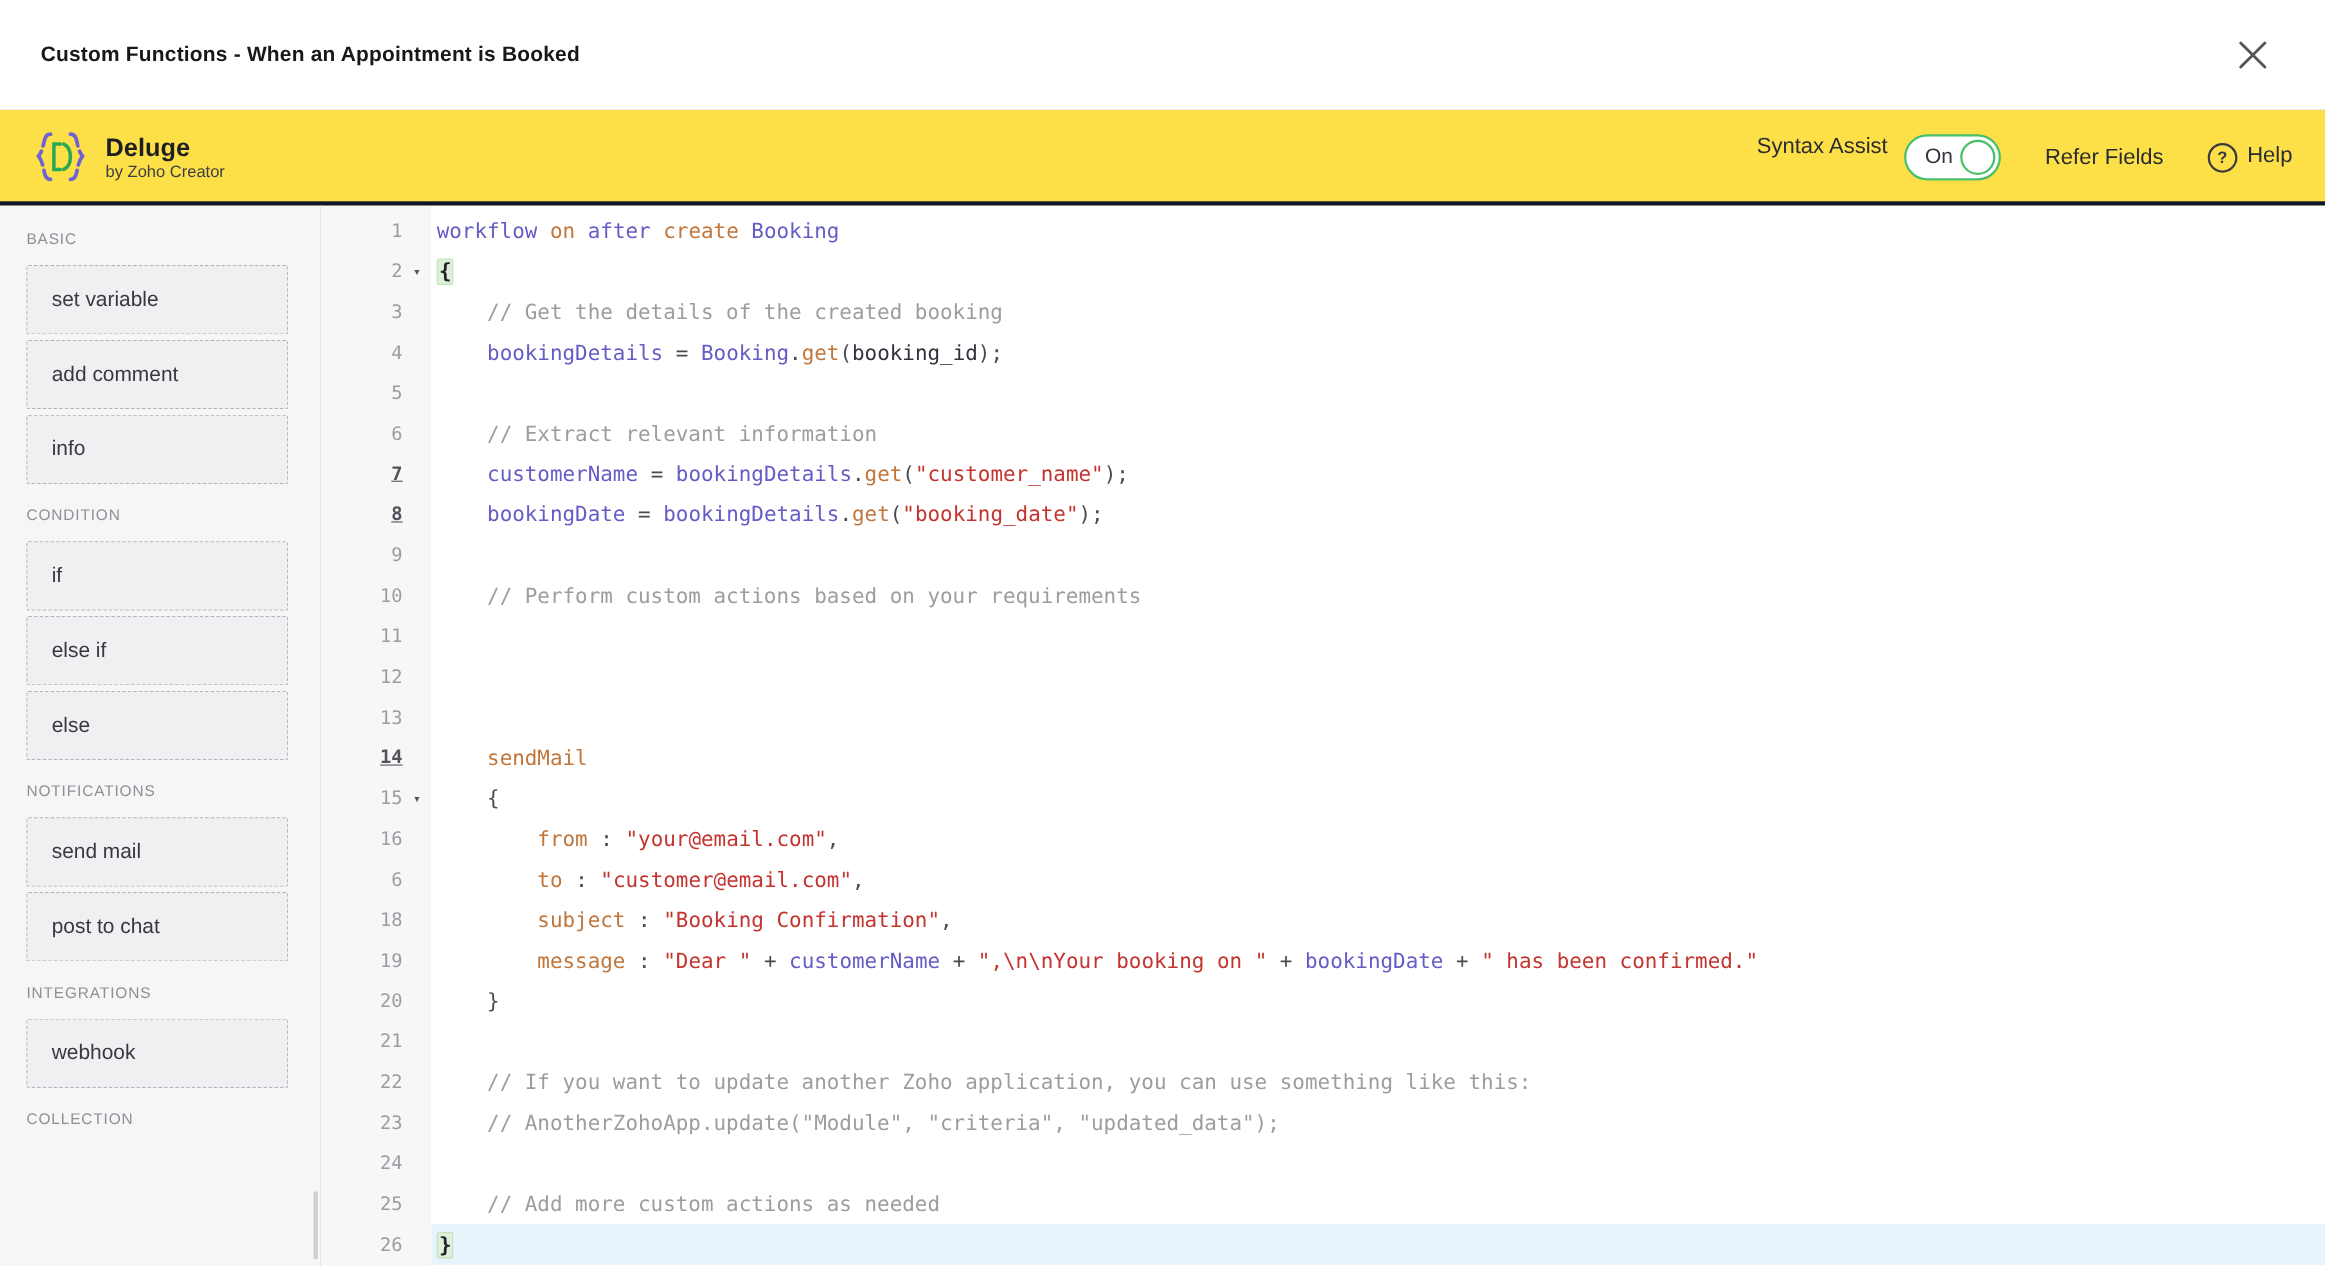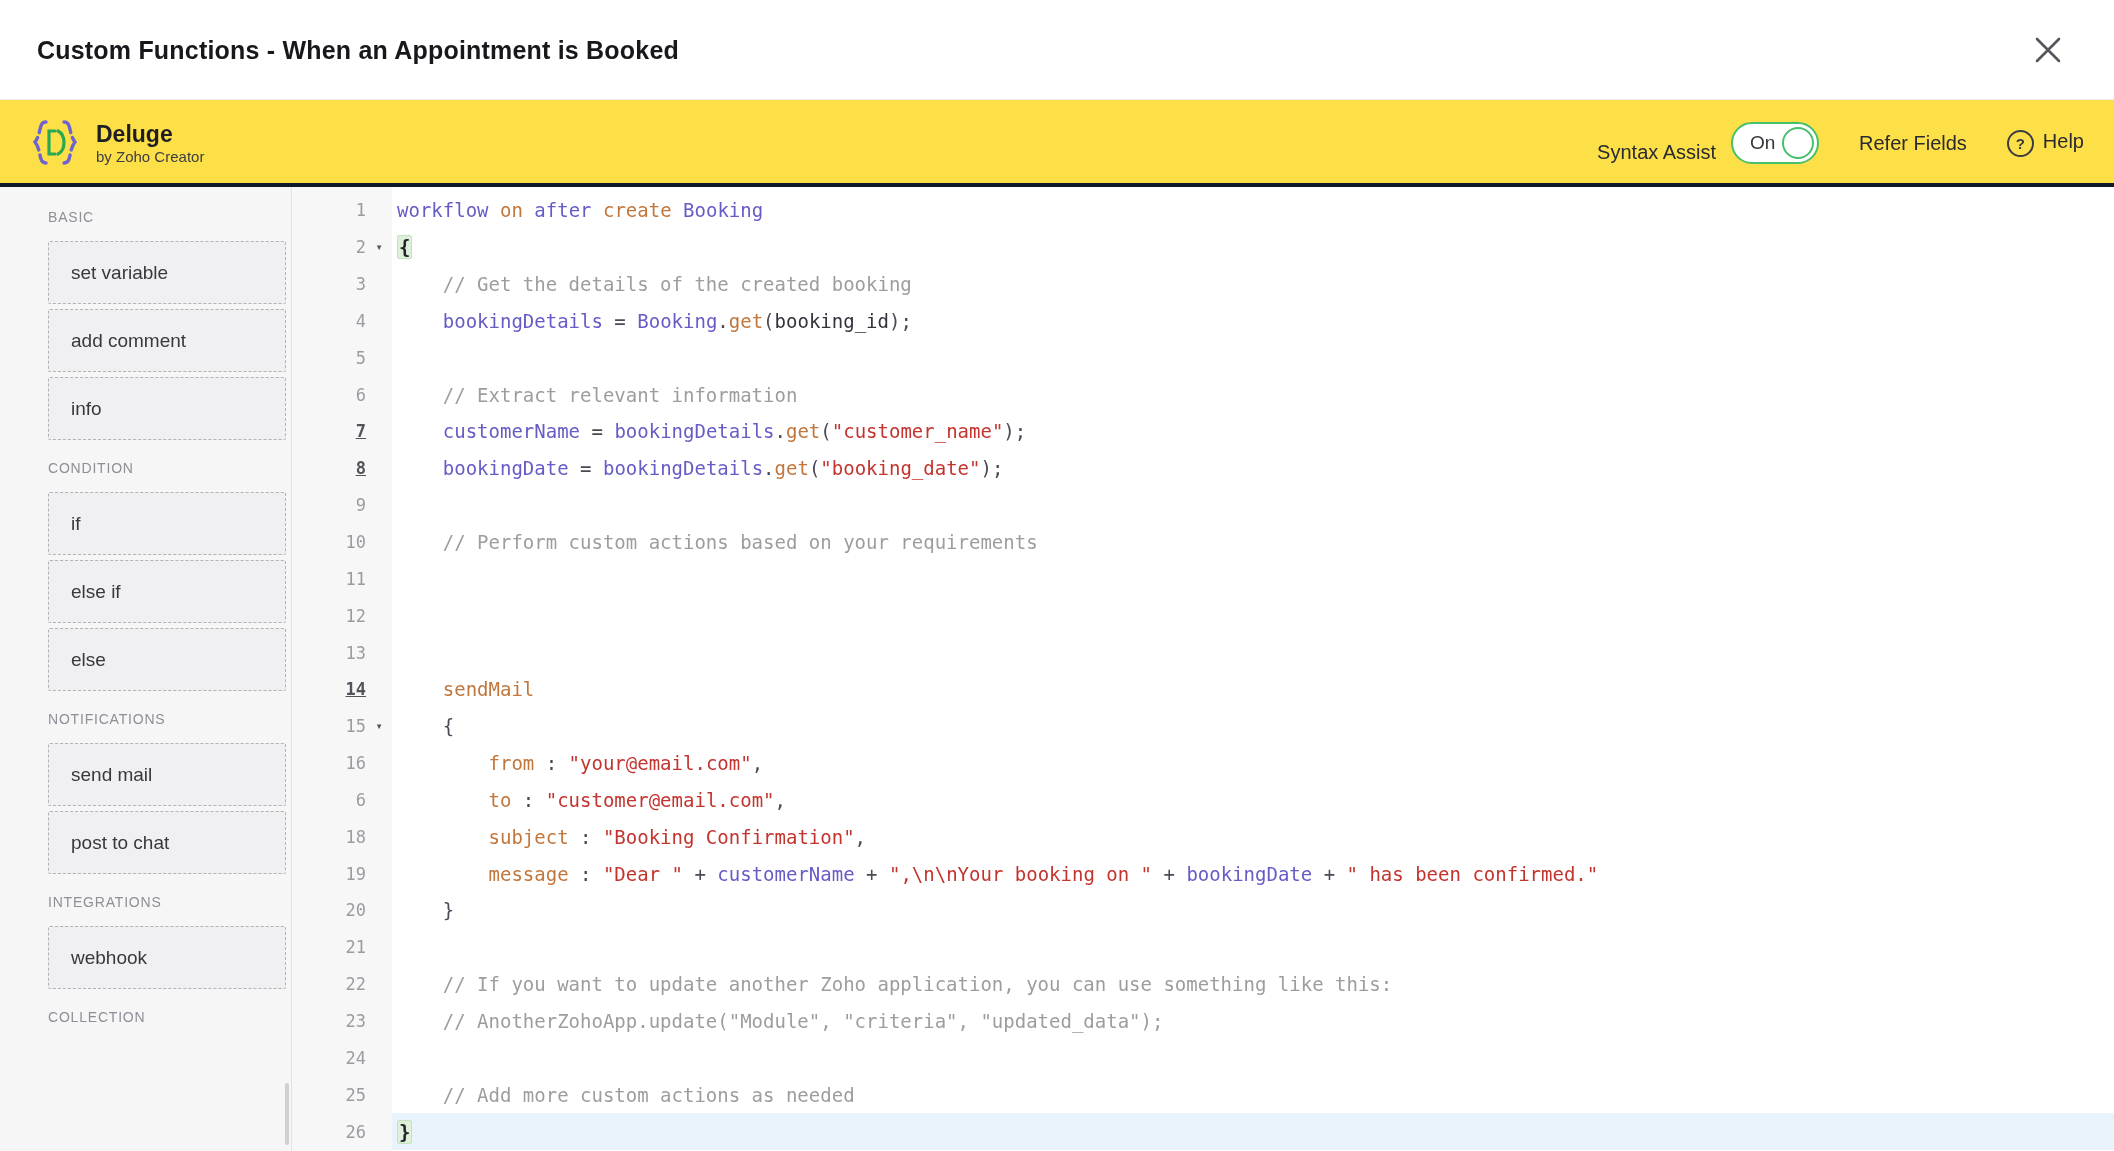--- a/index.html
+++ b/index.html
@@ -4,56 +4,56 @@
 <style>
   * { margin:0; padding:0; box-sizing:border-box; }
   html,body { width:2114px; height:1151px; overflow:hidden; background:#fff;
               font-family:"Liberation Sans", sans-serif; }
 
   
   .titlebar { position:absolute; left:0; top:0; width:2114px; height:100px;
               background:#ffffff; border-bottom:1px solid #ececee; }
   .titlebar .title { position:absolute; left:37px; top:0; height:100px;
                      display:flex; align-items:center;
-                     font-size:25px; font-weight:700; color:#17171c; letter-spacing:.2px; }
+                     font-size:19px; font-weight:700; color:#17171c; letter-spacing:.2px; }
   .close-btn { position:absolute; right:42px; top:26px; width:48px; height:48px;
                display:flex; align-items:center; justify-content:center; cursor:pointer; }
   .close-btn svg { display:block; }
 
   
   .header { position:absolute; left:0; top:100px; width:2114px; height:87px;
             background:#fde047; border-bottom:4px solid #0f172a; }
   .brand { position:absolute; left:30px; top:17px; display:flex; align-items:center; }
   .brand .logo { width:50px; height:52px; margin-right:16px; }
   .brand .nm  { font-size:23px; font-weight:700; color:#1e1e25; line-height:26px; }
   .brand .sub { font-size:15px; font-weight:400; color:#3d3d45; line-height:19px; }
   .header-right { position:absolute; right:30px; top:0; height:86px;
                   display:flex; align-items:center; gap:40px; }
-  .syn-group { display:flex; align-items:flex-end; gap:15px; }
+  .syn-group { display:flex; align-items:flex-start; gap:15px; }
   .hdr-label { font-size:20px; color:#2a2a31; }
   .toggle { position:relative; width:88px; height:42px; border:2px solid #48c06a;
             border-radius:22px; background:#fff; display:flex; align-items:center;
             cursor:pointer; }
   .toggle .on-text { margin-left:17px; font-size:19px; color:#35353c; }
   .toggle .knob { position:absolute; right:3px; top:3px; width:32px; height:32px;
                   border:2px solid #48c06a; border-radius:50%; background:#fff; }
   .hdr-btn { font-size:20px; color:#2a2a31; cursor:pointer; display:flex;
              gap:9px; background:none; border:none;
              font-family:"Liberation Sans", sans-serif; }
   .help-circle { width:27px; height:27px; border:2px solid #3a3a41; border-radius:50%;
                  display:flex; align-items:center; justify-content:center;
                  font-size:15px; font-weight:700; color:#3a3a41; }
 
   
   .sidebar { position:absolute; left:0; top:187px; width:292px; height:964px;
              background:#f6f6f7; border-right:1px solid #e4e4e7; overflow:hidden;
              padding-top:22px; }
   .sec-label { margin:0 0 16px 24px; font-size:14px; letter-spacing:.8px;
                color:#8e8e97; font-weight:400; }
-  .sec { margin-bottom:20px;padding-left:24px; }
+  .sec { margin-bottom:20px; }
   .snippet-btn { margin:0 24px 5px 24px; height:63px; width:238px;
                  background:#f0f0f2; border:1px dashed #b2b2b8; border-radius:2px;
                  display:flex; align-items:center; padding-left:22px;
                  font-size:19px; color:#38383f; cursor:grab; }
   .sb-scroll { position:absolute; right:2px; bottom:6px; width:4px; height:62px;
                background:#cfcfd4; border-radius:2px; }
 
   
   .editor { position:absolute; left:292px; top:187px; width:1822px; height:964px;
             background:linear-gradient(90deg,#f7f7f8 100px,#ffffff 100px);

